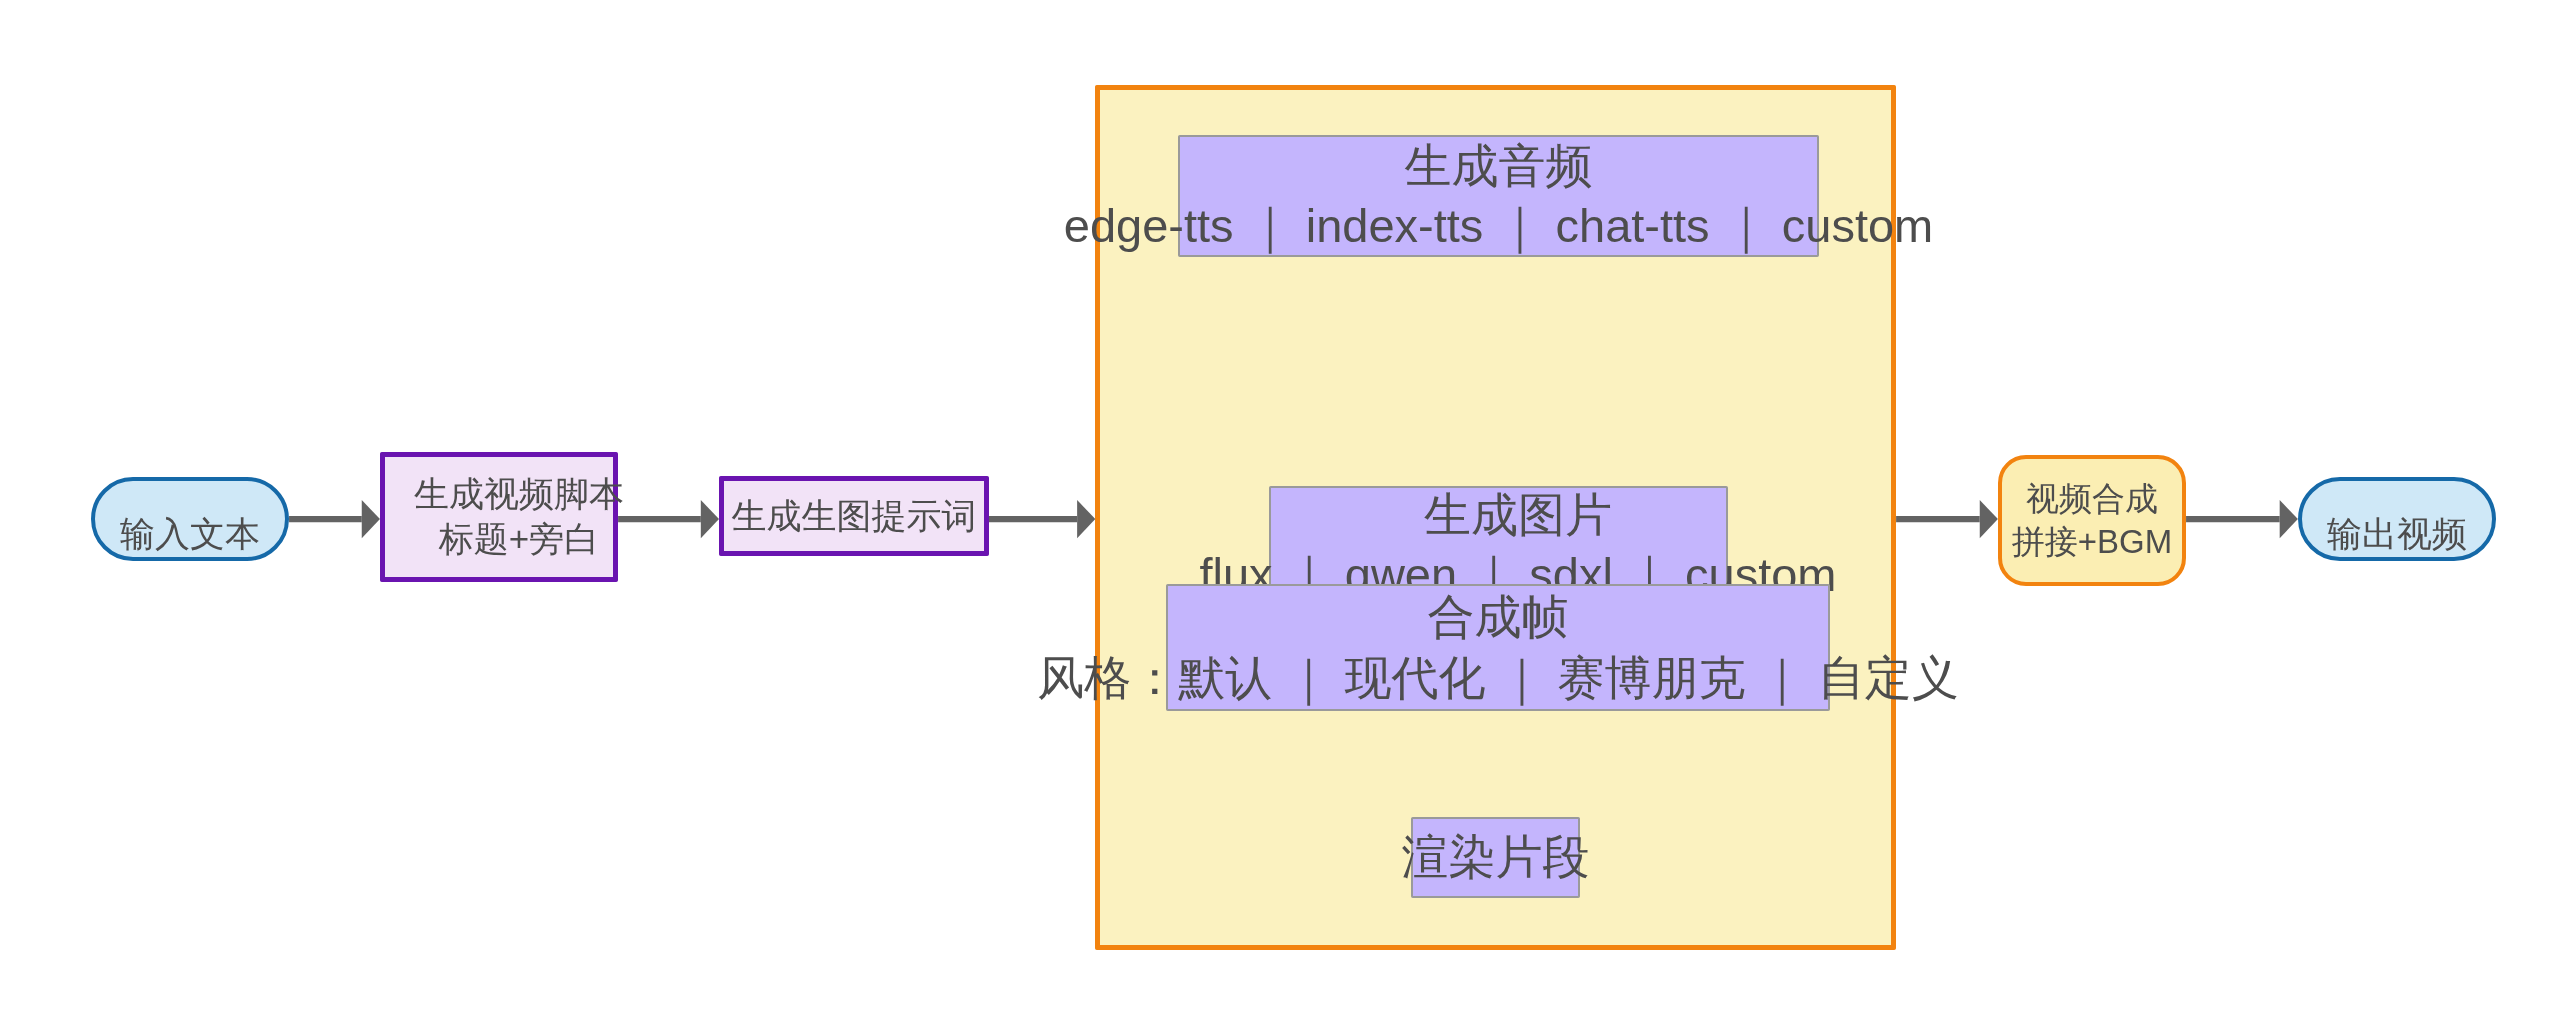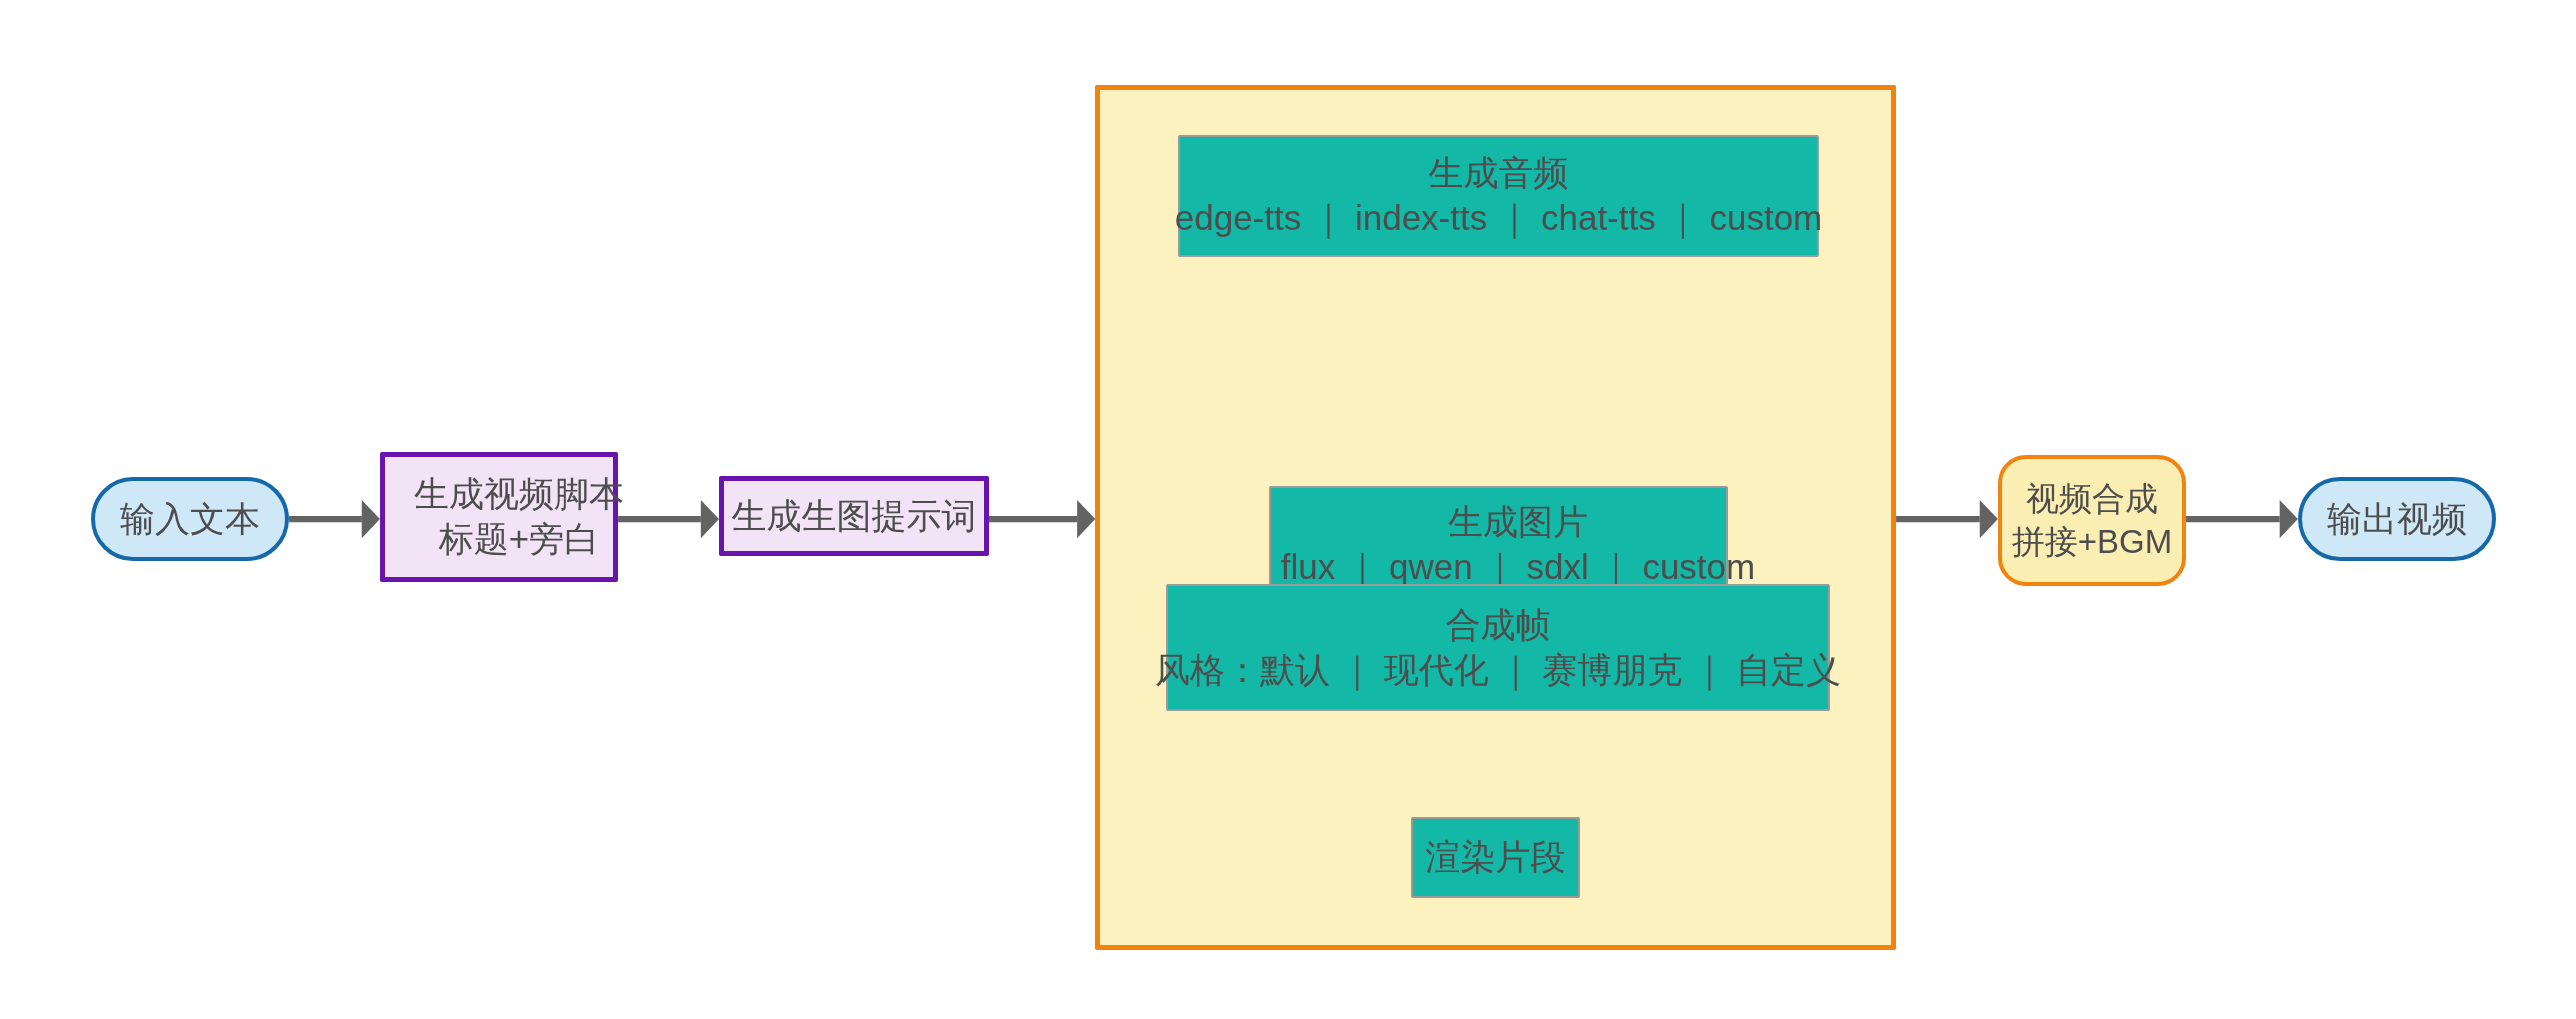--- a/index.html
+++ b/index.html
@@ -37,44 +37,45 @@
     white-space: nowrap;
   }
   .node .ln { display: block; }
 
   
   .stadium {
     background: #cfe8f7;
     border: 4.5px solid #1569a8;
     border-radius: 9089px;
     font-size: 35px;
+    justify-content: flex-end;
   }
 
   
   .purple {
     background: #f2e3f7;
     border: 5.5px solid #6a14b0;
     border-radius: 1.8px;
     font-size: 35px;
   }
 
   
   .orange {
     background: #fbeeb3;
     border: 4.5px solid #f2830f;
     border-radius: 1.8px;
     font-size: 33px;
   }
 
   
   .plain {
-    background: #14b8a6;
+    background: #c4b5fd;
     border: 2.7px solid #9a9a9a;
     border-radius: 1.8px;
-    font-size: 35px;
+    font-size: 47px;
   }
 
   
   .subgraph {
     position: absolute;
     box-sizing: border-box;
     background: #fbf2c0;
     border: 5.5px solid #f2830f;
     border-radius: 1.8px;
   }

